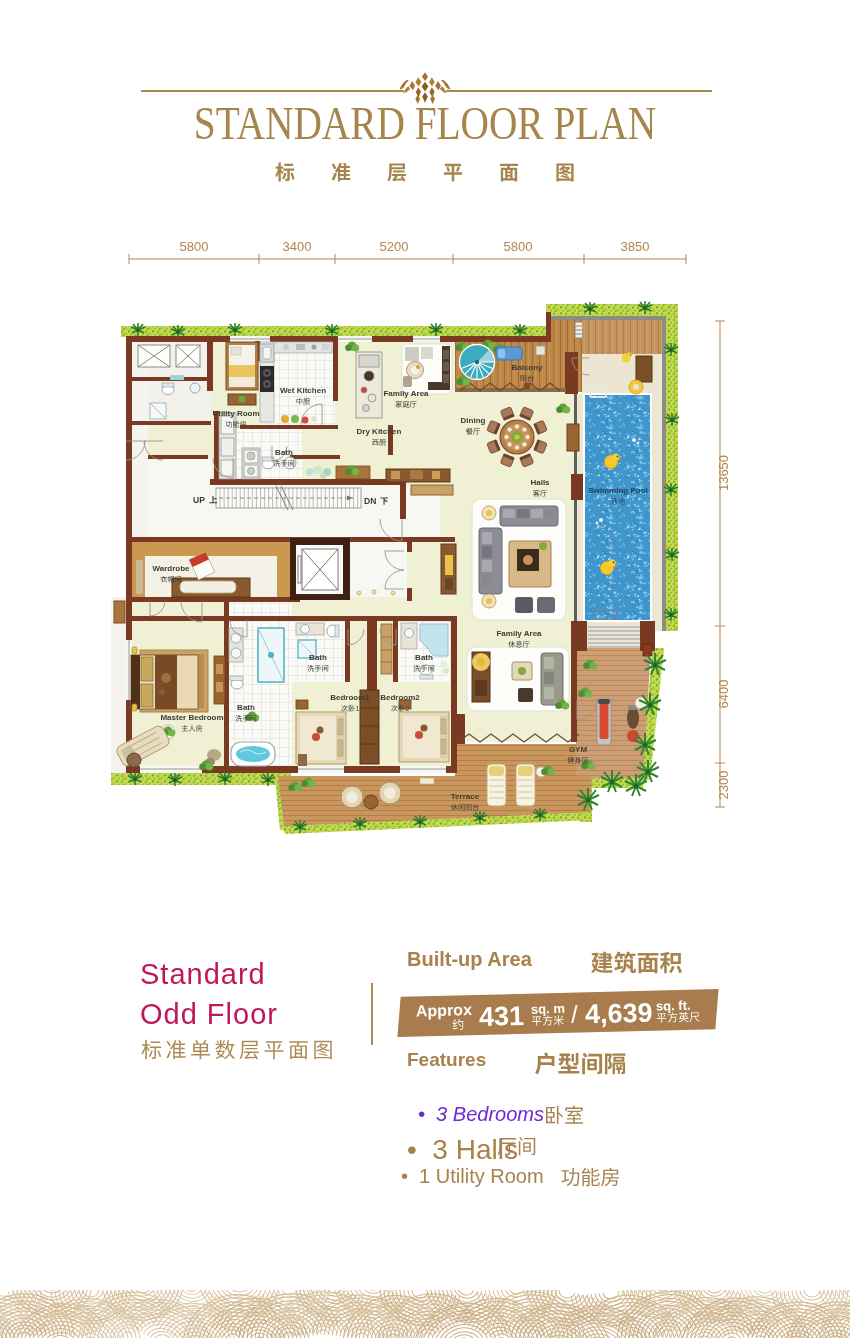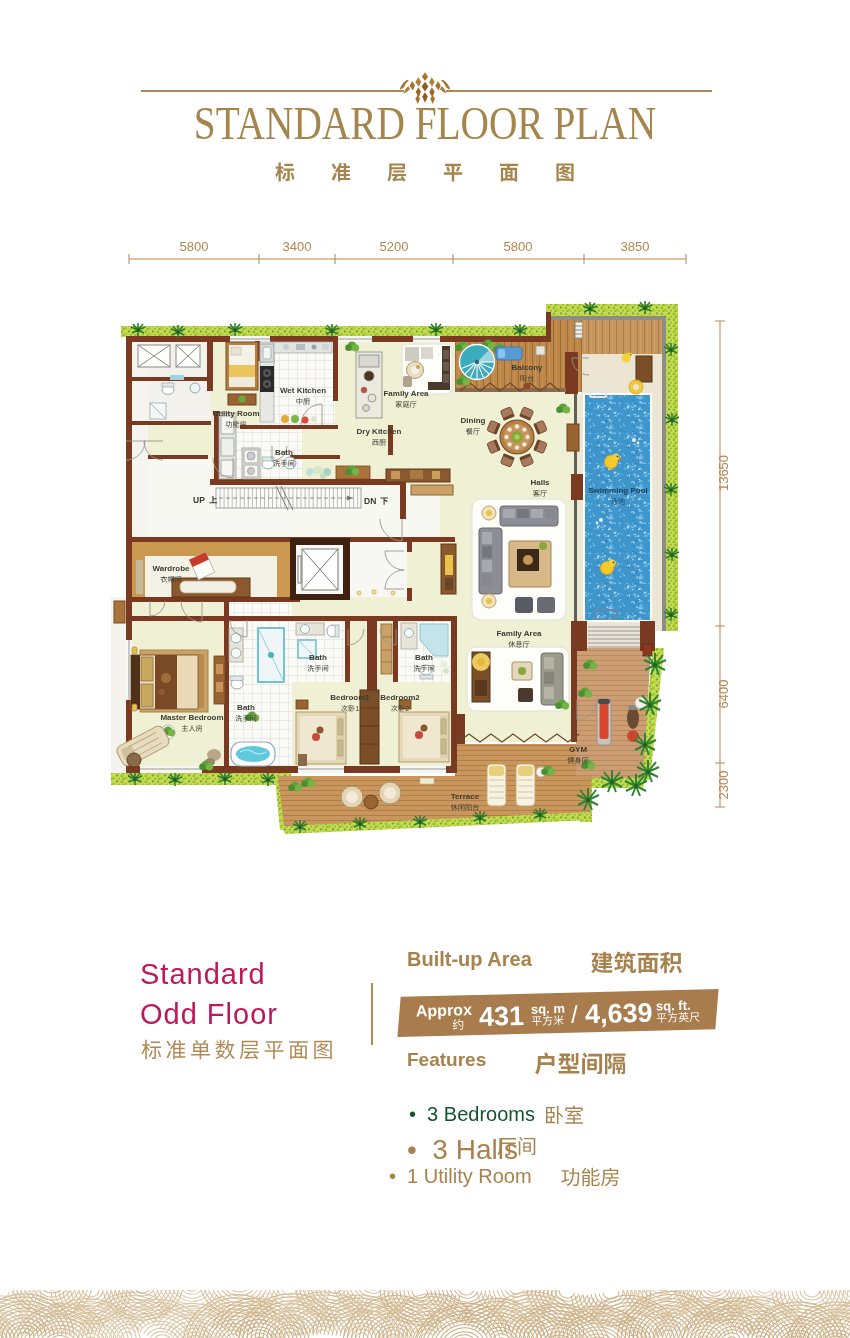--- a/index.html
+++ b/index.html
@@ -1388,39 +1388,39 @@
 
 <svg class="abs" style="left:529px;top:1048px;" width="105" height="34">
     <g fill="#a8824c">
       <use href="#cB6237" transform="translate(5.5 24.2) scale(0.0230 -0.0230)"></use>
       <use href="#cB578b" transform="translate(28.5 24.2) scale(0.0230 -0.0230)"></use>
       <use href="#cB95f4" transform="translate(51.5 24.2) scale(0.0230 -0.0230)"></use>
       <use href="#cB9694" transform="translate(74.5 24.2) scale(0.0230 -0.0230)"></use>
     </g>
   </svg>
 
-<div class="abs" style="left:409px;top:1103px;font-size:20px;color:#14532d;">•&nbsp; 3 Bedrooms</div>
+<div class="abs" style="left:418px;top:1103px;font-size:20px;color:#6d28d9;font-style:italic;">•&nbsp; 3 Bedrooms</div>
 
 <svg class="abs" style="left:539px;top:1101px;" width="50" height="30">
     <g fill="#a8824c">
       <use href="#cR5367" transform="translate(5.0 21.6) scale(0.0200 -0.0200)"></use>
       <use href="#cR5ba4" transform="translate(25.0 21.6) scale(0.0200 -0.0200)"></use>
     </g>
   </svg>
 
 <div class="abs" style="left:407px;top:1134px;font-size:28px;color:#a8824c;">•&nbsp; 3 Halls</div>
 
 <svg class="abs" style="left:492px;top:1132px;" width="50" height="30">
     <g fill="#a8824c">
       <use href="#cR5385" transform="translate(5.0 21.6) scale(0.0200 -0.0200)"></use>
       <use href="#cR95f4" transform="translate(25.0 21.6) scale(0.0200 -0.0200)"></use>
     </g>
   </svg>
 
-<div class="abs" style="left:389px;top:1165px;font-size:20px;color:#a8824c;text-align:right;">•&nbsp; 1 Utility Room</div>
+<div class="abs" style="left:401px;top:1165px;font-size:20px;color:#a8824c;text-align:right;">•&nbsp; 1 Utility Room</div>
 
 <svg class="abs" style="left:555px;top:1163px;" width="70" height="30">
     <g fill="#a8824c">
       <use href="#cR529f" transform="translate(5.5 21.6) scale(0.0200 -0.0200)"></use>
       <use href="#cR80fd" transform="translate(25.5 21.6) scale(0.0200 -0.0200)"></use>
       <use href="#cR623f" transform="translate(45.5 21.6) scale(0.0200 -0.0200)"></use>
     </g>
   </svg>
 
 <div class="abs" style="left:0;top:1290px;width:850px;height:48px;">

